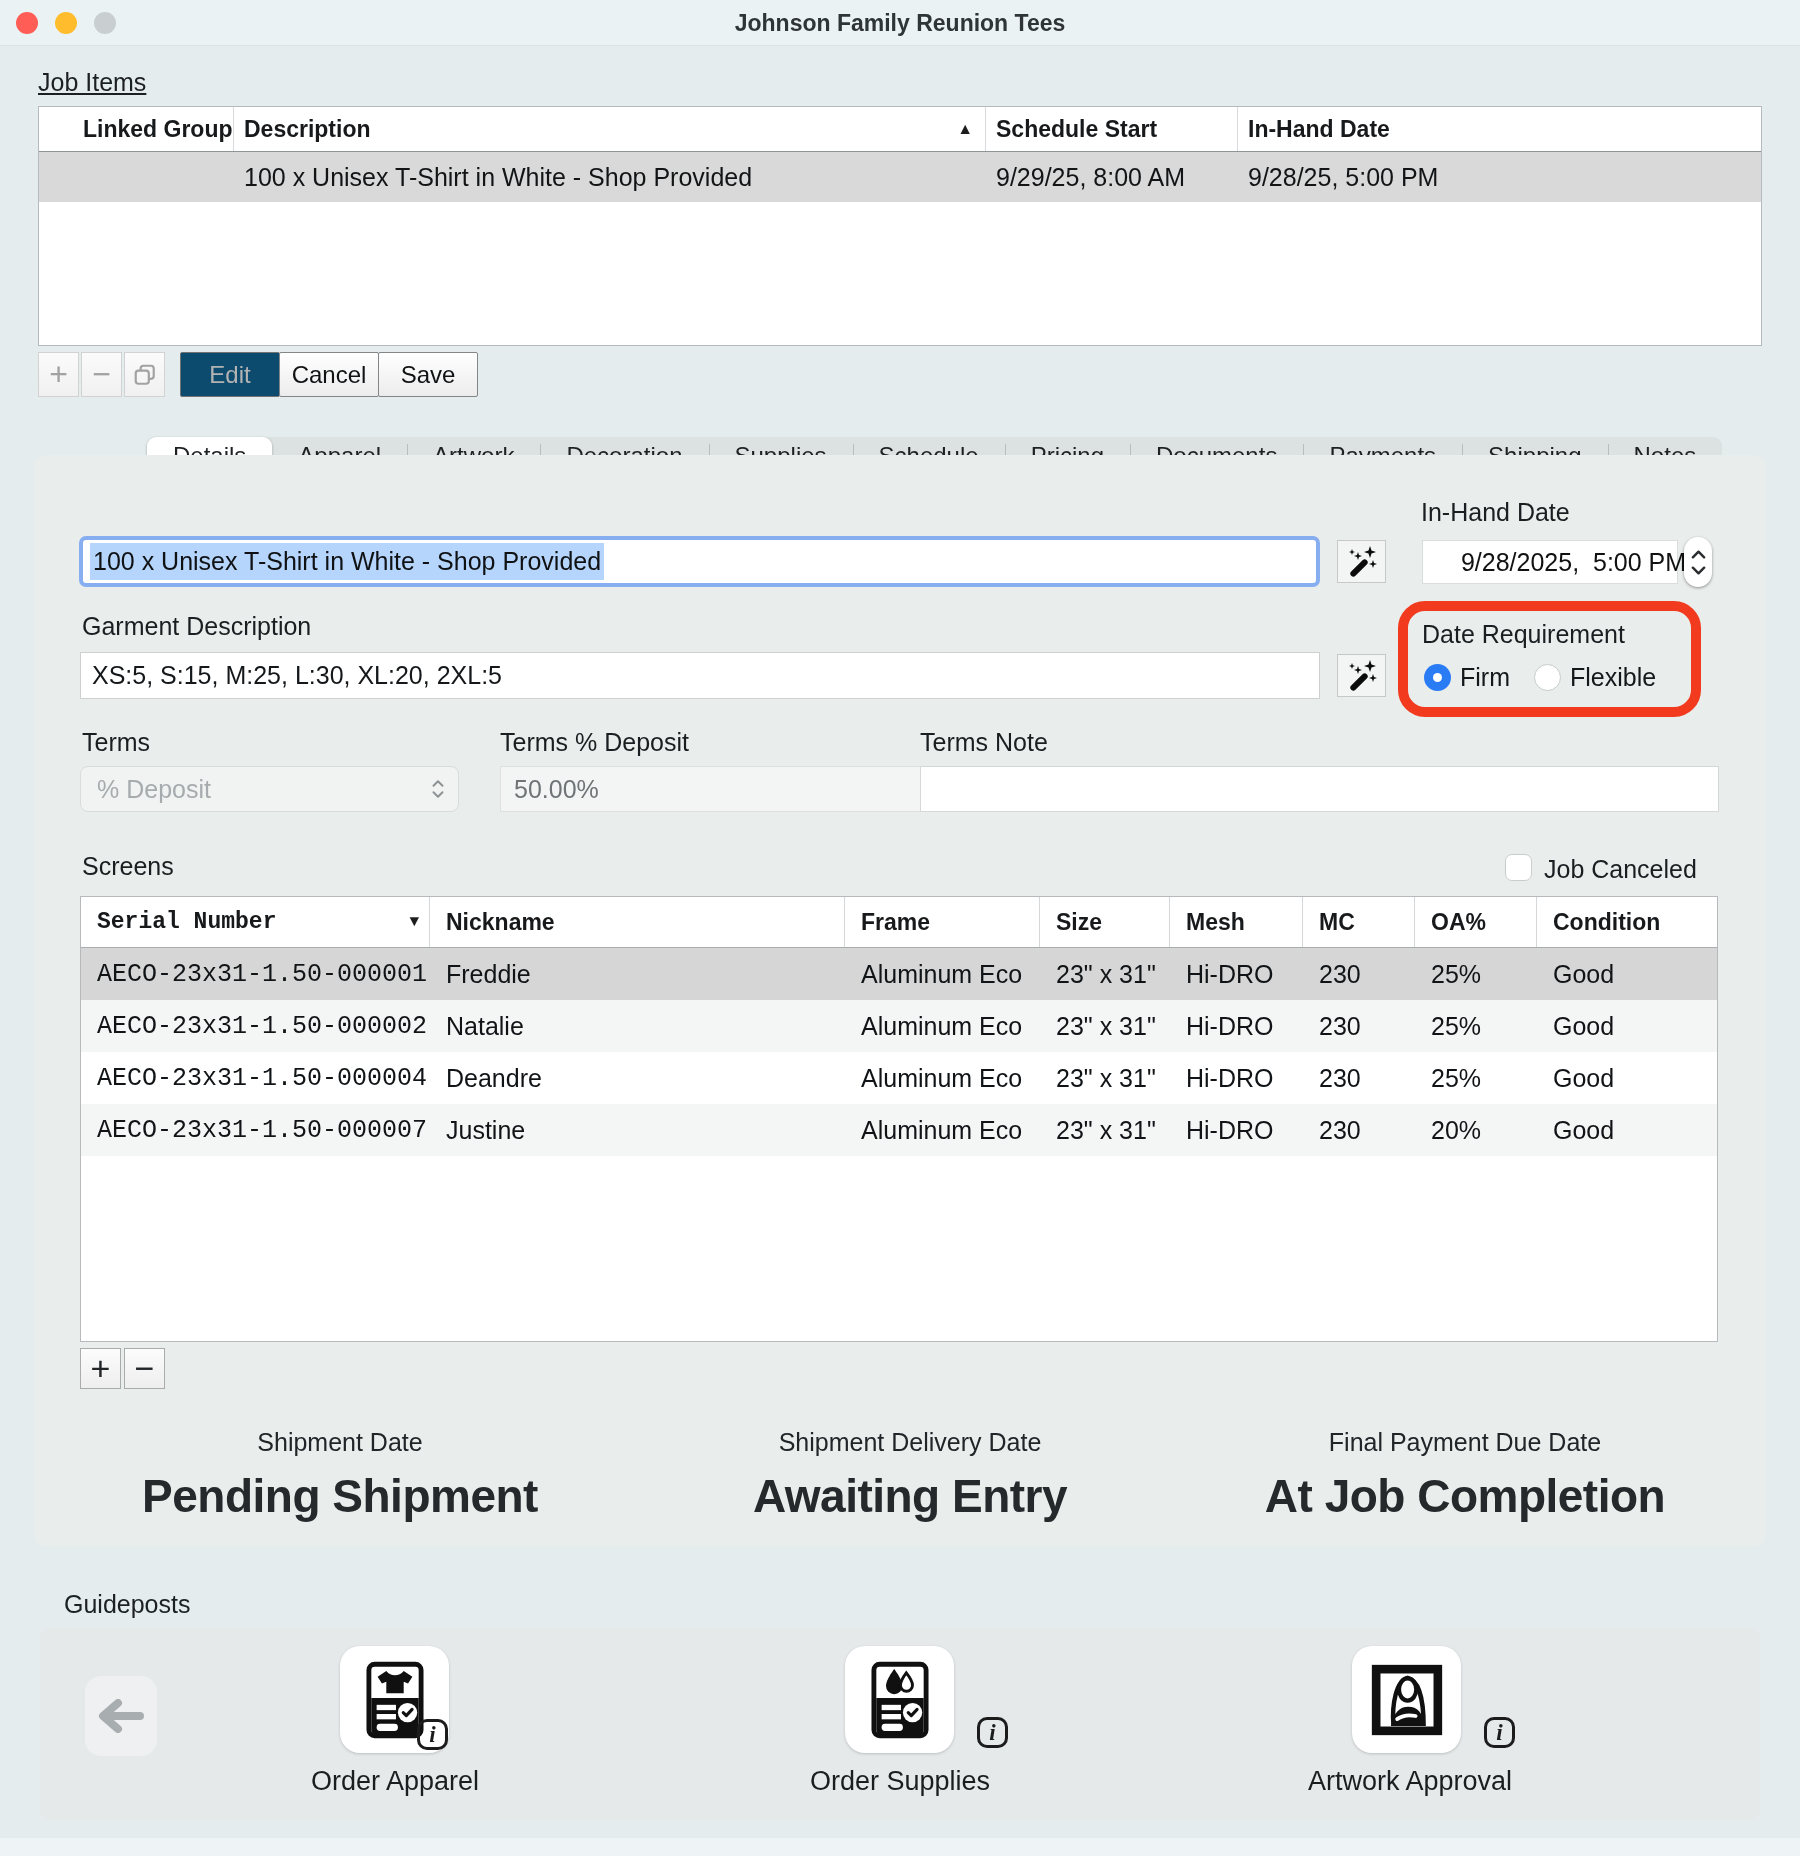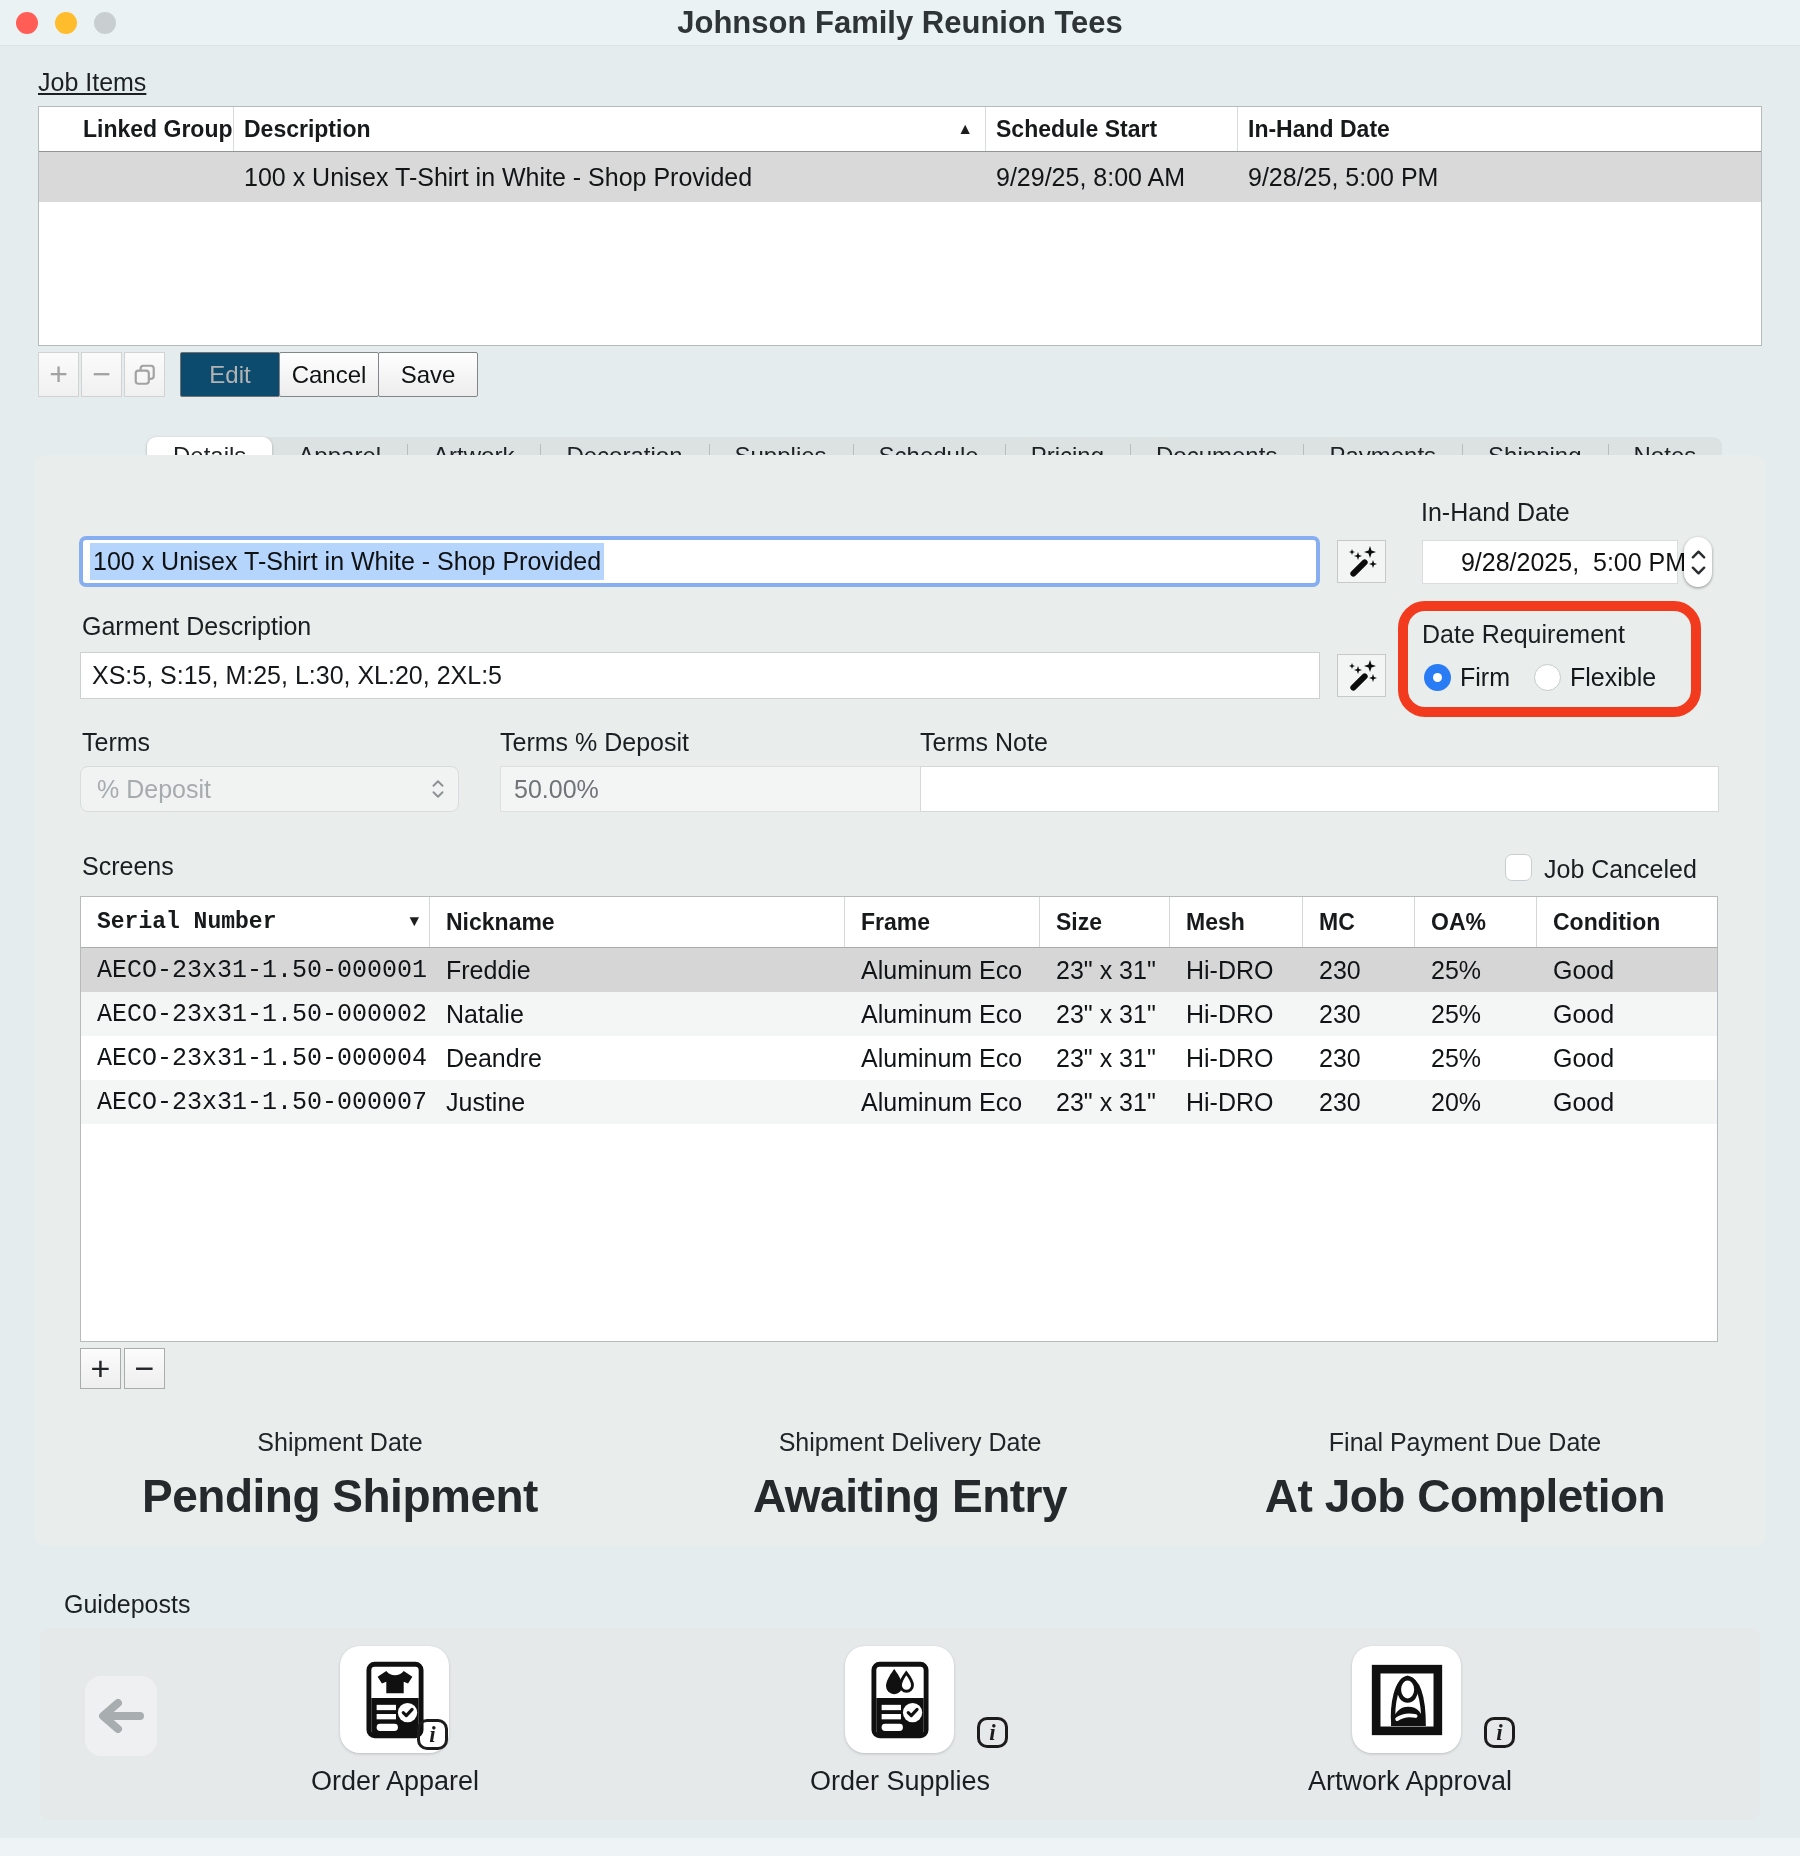--- a/index.html
+++ b/index.html
@@ -6,21 +6,21 @@
   body { background:#cfd8da; font-family:"Liberation Sans","DejaVu Sans",sans-serif; }
   .window { position:relative; width:1800px; height:1856px; background:#e4ecee; overflow:hidden; }
 
   .glitch { position:absolute; left:0; top:0; width:15px; height:9px; background:#000; }
 
   
   .titlebar { position:absolute; left:0; top:0; width:100%; height:46px; background:#ebf2f4; border-bottom:1px solid #dde4e6; }
   .traffic { position:absolute; left:16px; top:12px; display:flex; gap:17px; }
   .tl { width:22px; height:22px; border-radius:50%; }
   .tl.red { background:#ff5d55; } .tl.yellow { background:#ffbd2d; } .tl.gray { background:#c9ced1; }
-  .win-title { line-height:46px; text-align:center; font-weight:bold; font-size:31px; color:#2f3437; }
+  .win-title { line-height:46px; text-align:center; font-weight:bold; font-size:23px; color:#2f3437; }
 
   .section-label { position:absolute; font-size:25px; color:#1c2022; }
 
   
   .ji-table { position:absolute; left:38px; top:106px; width:1724px; height:240px; background:#fff; border:1px solid #b6babc; }
   .ji-header { display:flex; height:45px; border-bottom:1px solid #8f9496; }
   .ji-header > div { font-weight:bold; font-size:23px; color:#17191b; line-height:44px; border-right:1px solid #d8dbdc; }
   .ji-header > div:last-child { border-right:none; }
   .c1 { width:195px; padding-left:44px; }
   .c2 { width:752px; padding-left:10px; }
@@ -83,21 +83,21 @@
   .checkbox { position:absolute; left:1505px; top:854px; width:27px; height:27px; background:#fff; border:1.5px solid #c9cdcf; border-radius:7px; }
 
   
   .sc-table { position:absolute; left:80px; top:896px; width:1638px; height:446px; background:#fff; border:1px solid #b6babc; }
   .sc-header { display:flex; height:51px; border-bottom:1px solid #a8acad; }
   .sc-header > div { font-weight:bold; font-size:23px; color:#17191b; line-height:50px; padding-left:16px; border-right:1px solid #d4d7d8; }
   .sc-header > div:last-child { border-right:none; }
   .s1 { width:349px;font-family:Liberation Mono, monospace; } .s2 { width:415px; } .s3 { width:195px; } .s4 { width:130px; }
   .s5 { width:133px; } .s6 { width:112px; } .s7 { width:122px; } .s8 { flex:1; }
   .sort-desc { float:right; margin-right:10px; font-size:16px; color:#1d1d1d; }
-  .sc-row { display:flex; height:44px; align-items:center; font-size:25px; color:#111416; }
+  .sc-row { display:flex; height:52px; align-items:center; font-size:25px; color:#111416; }
   .sc-row > div { padding-left:16px; overflow:hidden; white-space:nowrap; }
   .sc-row.r0 { background:#d6d6d6; } .sc-row.r1 { background:#f4f5f5; } .sc-row.r2 { background:#fff; } .sc-row.r3 { background:#f4f5f5; }
 
   .sc-actions { position:absolute; left:80px; top:1348px; display:flex; gap:3px; }
   .sc-btn { width:41px; height:41px; background:linear-gradient(#fcfcfc,#eeeeee); border:1px solid #a9acad; color:#222527;
             font-size:34px; display:flex; align-items:center; justify-content:center; }
 
   
   .status { position:absolute; top:1428px; text-align:center; }
   .status .s-label { font-size:25px; color:#212528; }

